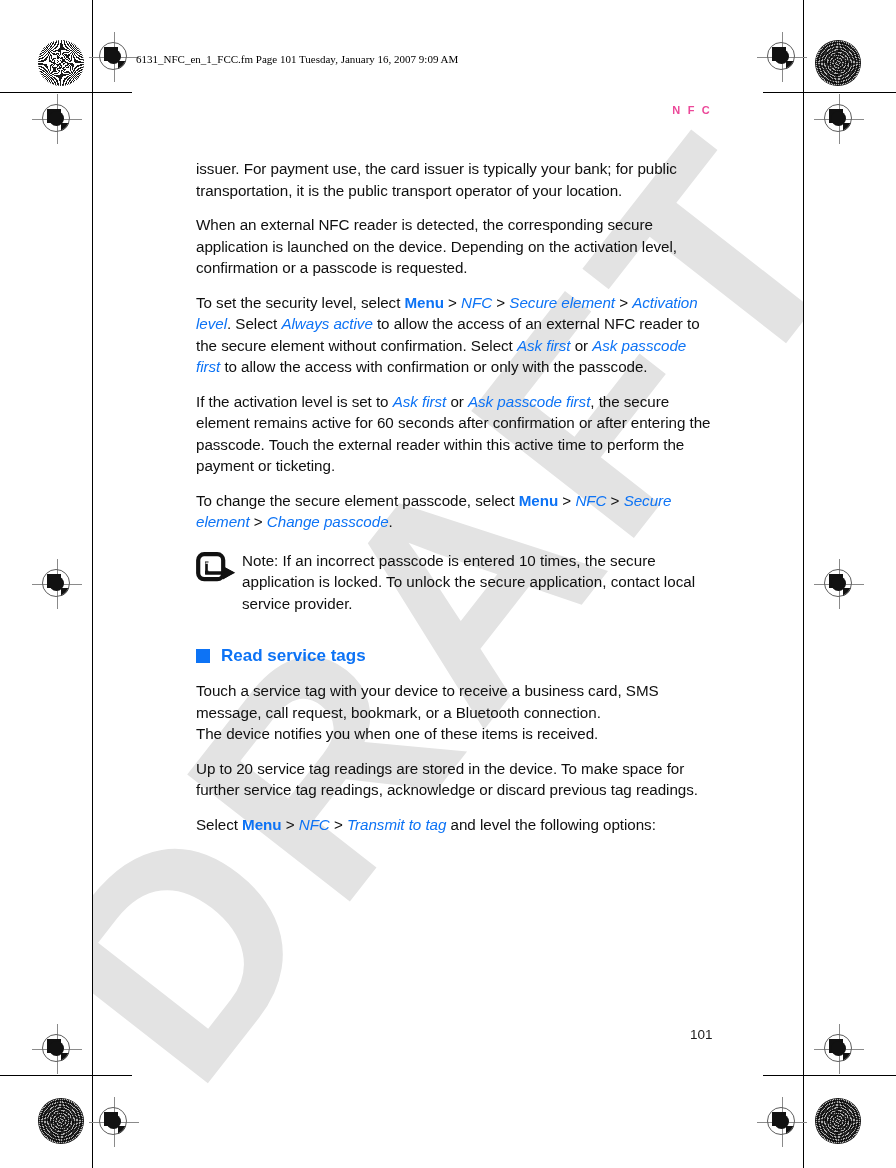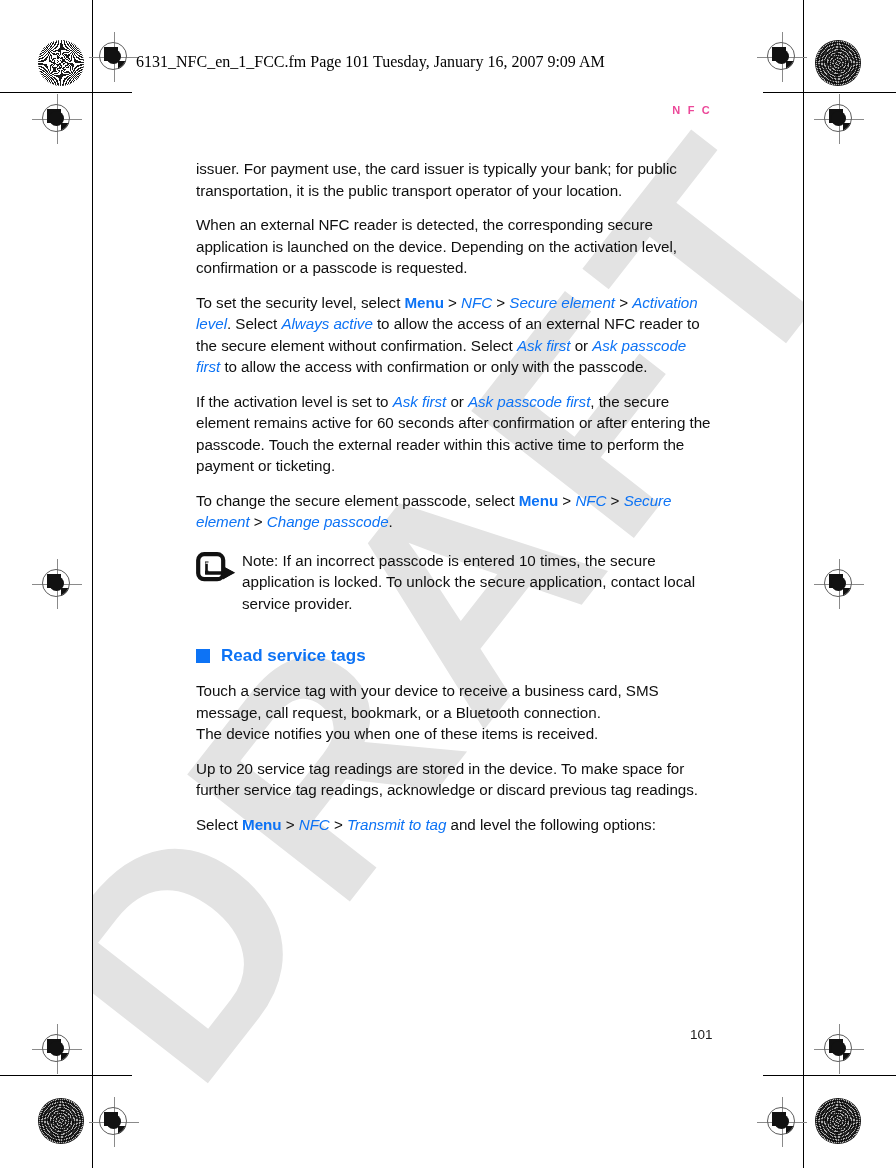--- a/index.html
+++ b/index.html
@@ -131,21 +131,21 @@
     white-space: nowrap;
     line-height: 1;
   }
 
   
   #slug {
     position: absolute;
     left: 136px;
     top: 53px;
     font-family: "Liberation Serif", serif;
-    font-size: 16px;
+    font-size: 11px;
     color: #000;
     white-space: nowrap;
   }
 
   
   #content {
     position: absolute;
     left: 196px;
     top: 104px;
     width: 516px;

